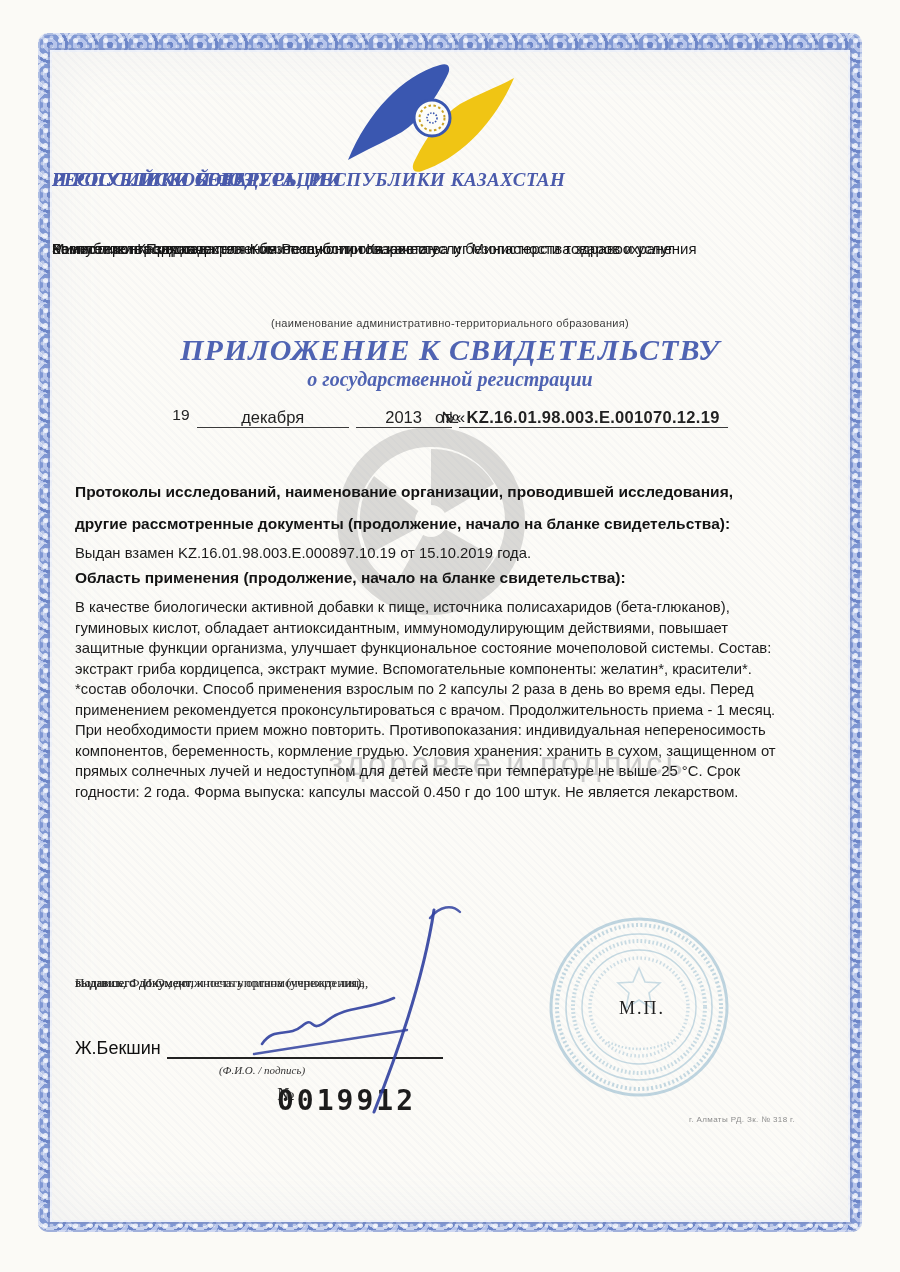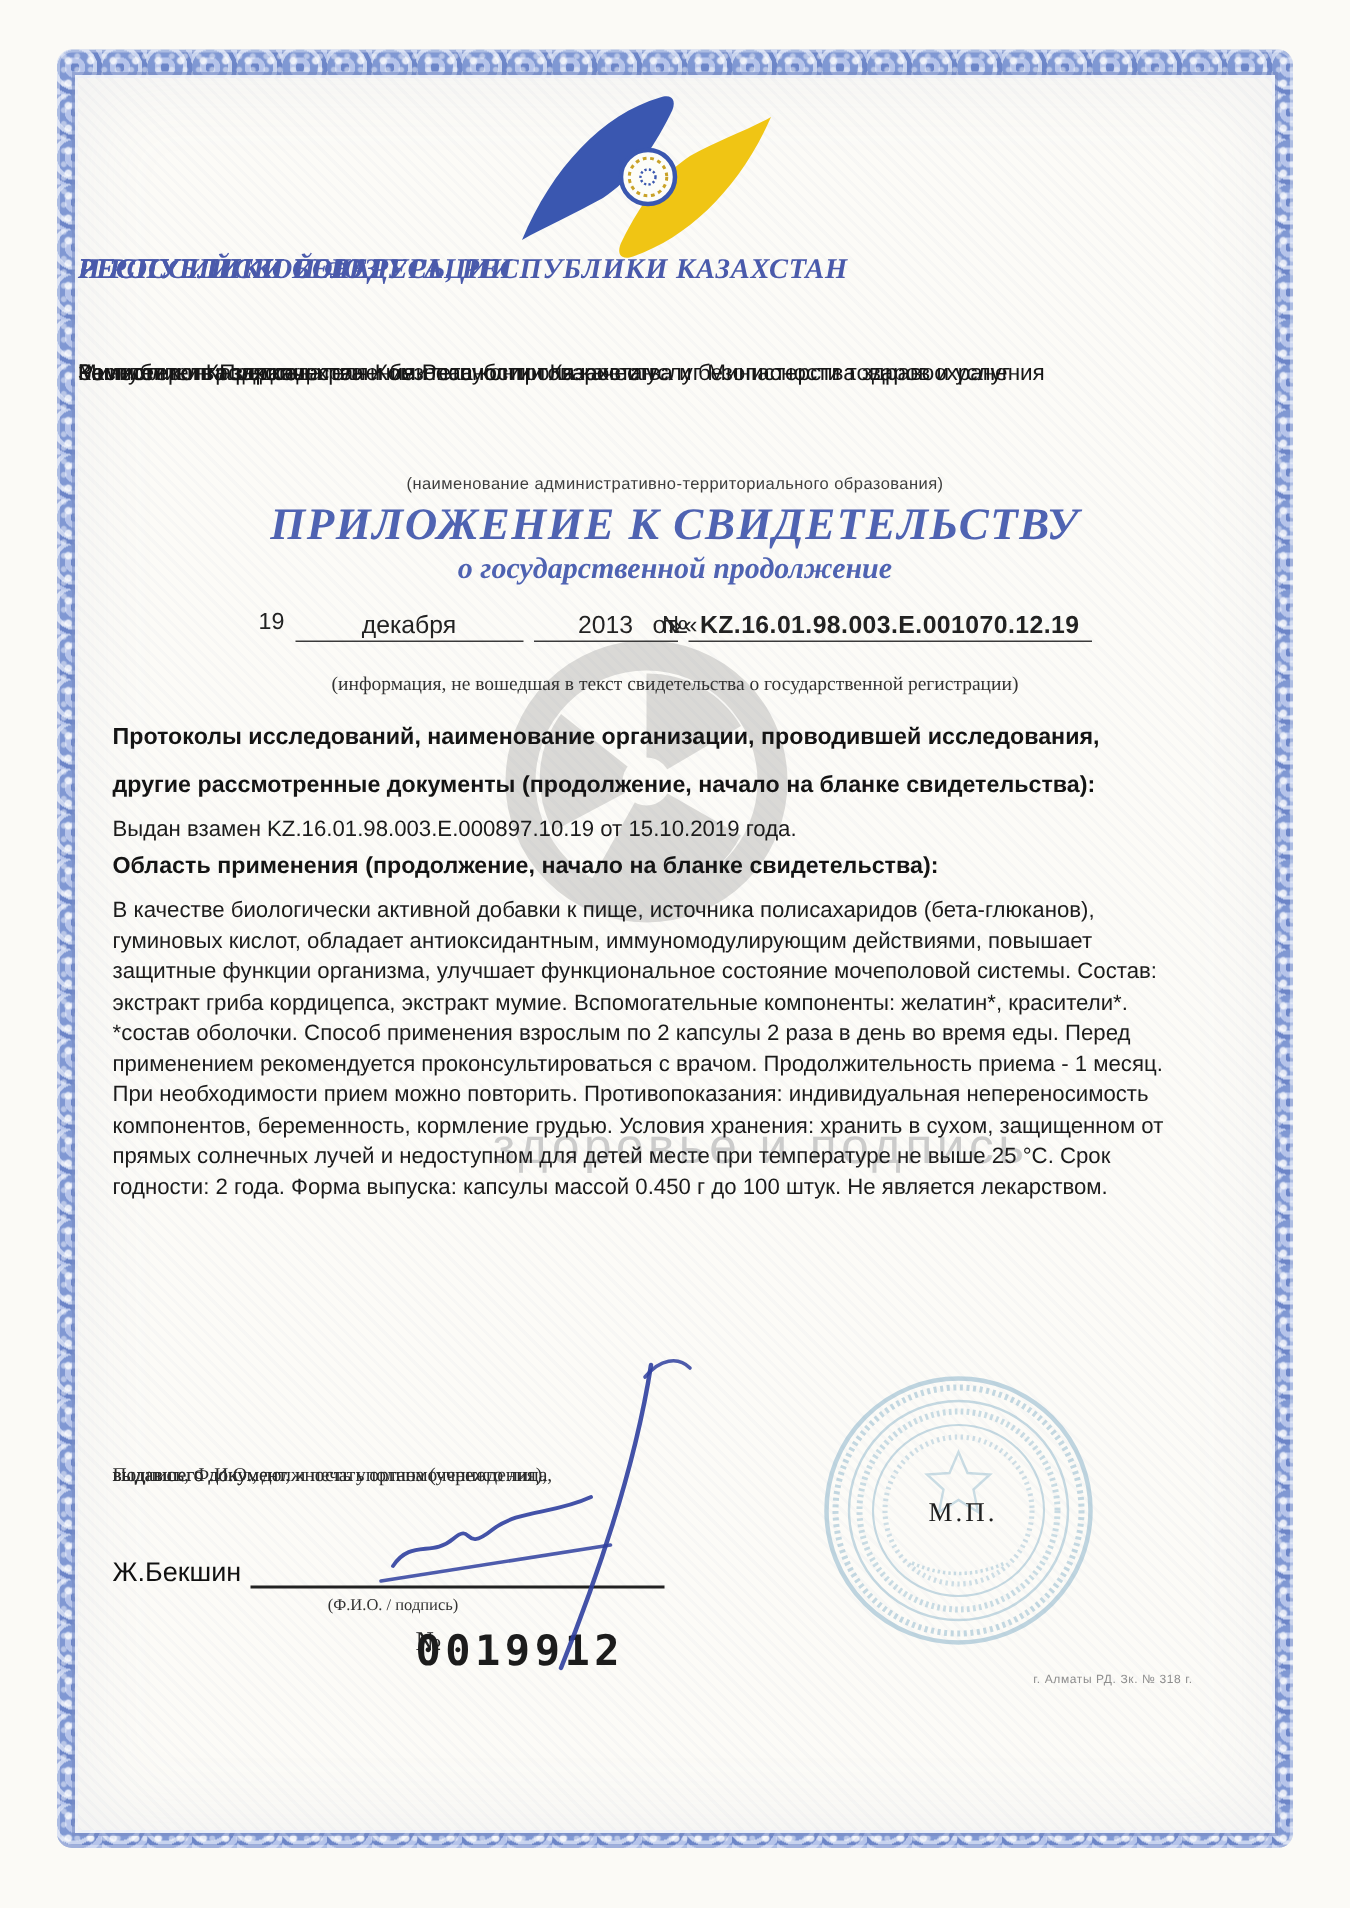--- a/index.html
+++ b/index.html
@@ -74,21 +74,21 @@
   .sec-body{position:static;font-size:14.8px;line-height:20.5px;color:#1b1b1b;margin-top:3px;}
   .scope{left:23px;top:510px;width:705px;z-index:2;}
 
   
   .sig-caption{left:23px;top:922px;width:360px;z-index:2;
     font-family:"Liberation Serif",serif;font-size:13px;line-height:18px;color:#2a2a2a;}
   .sig-row{left:23px;top:986px;width:368px;z-index:2;display:flex;position:absolute;align-items:flex-end;text-align:right;}
   .sig-name{position:static;font-size:18px;color:#111;white-space:nowrap;padding-right:6px;}
   .sig-line{position:static;flex:1;border-bottom:2px solid #222;height:20px;}
   .sig-sub{left:130px;top:1012px;width:160px;text-align:center;z-index:2;
-    font-family:"Liberation Serif",serif;font-size:11px;color:#333;}
+    font-family:"Liberation Serif",serif;font-size:11px;color:#333;font-style:italic;}
   .sig-ink{left:150px;top:850px;width:310px;height:215px;z-index:4;}
 
   
   .stamp{left:490px;top:858px;width:195px;height:195px;z-index:3;opacity:.8;}
   .stamp-label{left:545px;top:946px;width:90px;text-align:center;z-index:4;
     font-family:"Liberation Serif",serif;font-size:18px;letter-spacing:2px;color:#1f1f1f;}
 
   
   .serial{left:225px;top:1032px;width:300px;z-index:2;white-space:nowrap;}
   .serial .sign{font-family:"Liberation Serif",serif;font-size:18px;color:#222;margin-right:10px;}
@@ -130,33 +130,32 @@
 
     <div class="issuer">
       <div>Комитет контроля качества и безопасности товаров и услуг Министерства здравоохранения</div>
       <div>Республики Казахстан</div>
       <div>Заместитель Председателя Комитета контроля качества и безопасности товаров и услуг</div>
       <div>Министерства здравоохранения Республики Казахстан</div>
     </div>
     <div class="issuer-note">(наименование административно-территориального образования)</div>
 
     <div class="title">ПРИЛОЖЕНИЕ К СВИДЕТЕЛЬСТВУ</div>
-    <div class="subtitle">о государственной продолжение</div>
+    <div class="subtitle">о государственной регистрации</div>
 
     <div class="daterow">
       <span>от «</span>
       <span class="day">19</span>
       <span>»</span>
       <span class="ufield month">декабря</span>
       <span class="ufield year">2013</span>
       <span>г.</span>
       <span>№</span>
       <span class="ufield number">KZ.16.01.98.003.E.001070.12.19</span>
     </div>
-    <div class="info-note">(информация, не вошедшая в текст свидетельства о государственной регистрации)</div>
 
     <div class="protocols">
       <div class="sec-heading">Протоколы исследований, наименование организации, проводившей исследования, другие рассмотренные документы (продолжение, начало на бланке свидетельства):</div>
       <div class="sec-body">Выдан взамен KZ.16.01.98.003.E.000897.10.19 от 15.10.2019 года.</div>
     </div>
 
     <div class="scope">
       <div class="sec-heading">Область применения (продолжение, начало на бланке свидетельства):</div>
       <div class="sec-body">В качестве биологически активной добавки к пище, источника полисахаридов (бета-глюканов), гуминовых кислот, обладает антиоксидантным, иммуномодулирующим действиями, повышает защитные функции организма, улучшает функциональное состояние мочеполовой системы. Состав: экстракт гриба кордицепса, экстракт мумие. Вспомогательные компоненты: желатин*, красители*. *состав оболочки. Способ применения взрослым по 2 капсулы 2 раза в день во время еды. Перед применением рекомендуется проконсультироваться с врачом. Продолжительность приема - 1 месяц. При необходимости прием можно повторить. Противопоказания: индивидуальная непереносимость компонентов, беременность, кормление грудью. Условия хранения: хранить в сухом, защищенном от прямых солнечных лучей и недоступном для детей месте при температуре не выше 25 °С. Срок годности: 2 года. Форма выпуска: капсулы массой 0.450 г до 100 штук. Не является лекарством.</div>
     </div>

